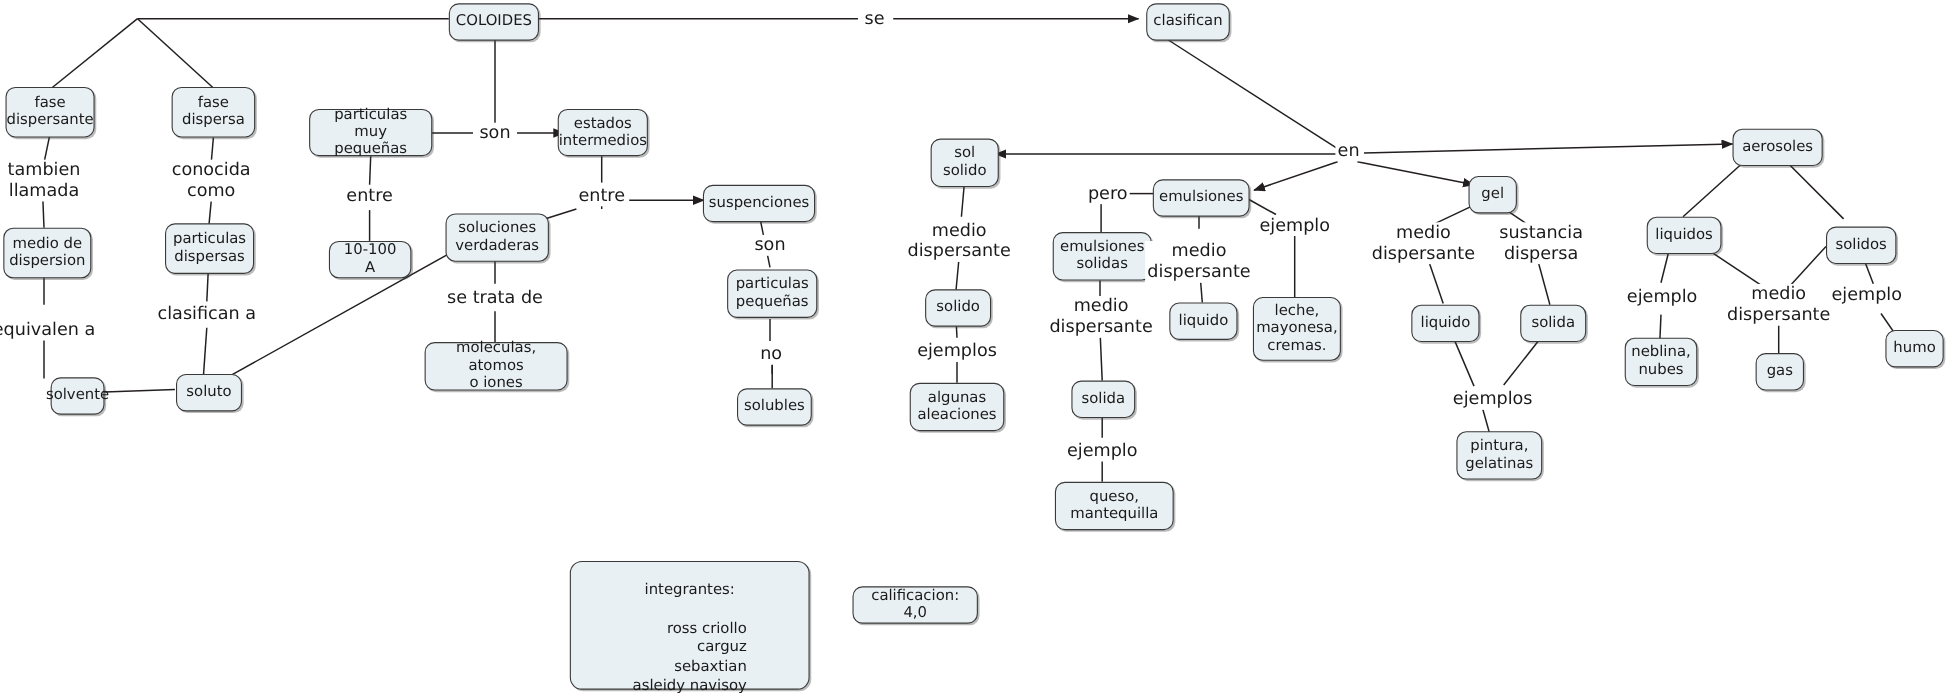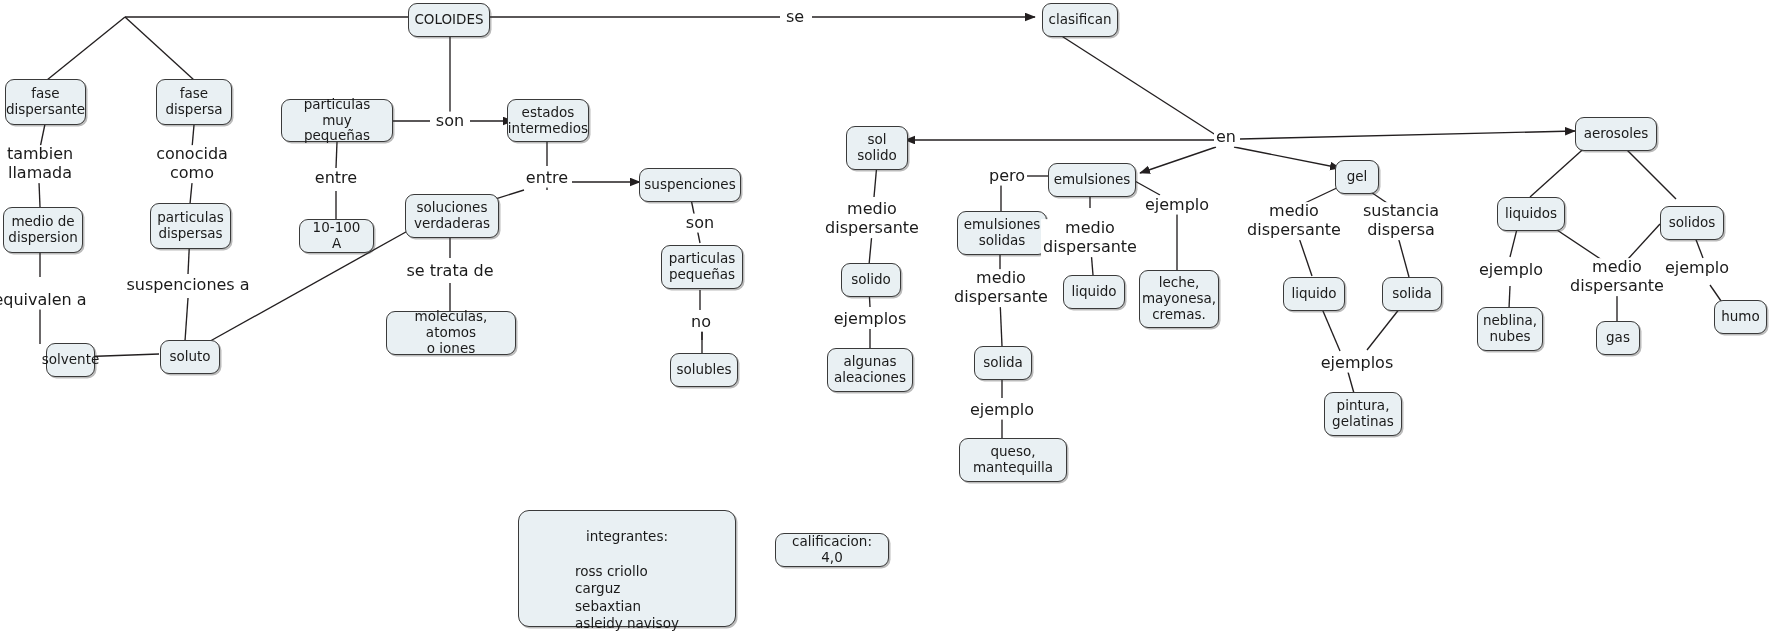--- a/index.html
+++ b/index.html
@@ -68,21 +68,21 @@
     display: flex;
     flex-direction: column;
     align-items: center;
     justify-content: flex-start;
     color: #1a1a1a;
     font-size: 13.5px;
     line-height: 1.3;
     box-shadow: 1.5px 1.5px 0.6px rgba(60,60,60,0.35);
   }
   .legend-title { margin-top: 17px; }
-  .legend-names { margin-top: 17px; text-align: left; white-space: pre-line; }
+  .legend-names { margin-top: 17px; text-align: right; white-space: pre-line; }
 </style>
 </head>
 <body>
 
 <div id="map-root">
 
   <svg id="edges" viewBox="0 0 1769 633">
     <defs>
       <marker id="arrow" markerWidth="9" markerHeight="9" refX="7.4" refY="3.2" orient="auto" markerUnits="strokeWidth">
         <path d="M0,0 L8,3.2 L0,6.4 z" fill="#231f20"></path>
@@ -283,21 +283,21 @@
   <div class="link-label" style="left:1226px;top:137px;">en</div>
 
   <div class="link-label" style="left:40px;top:164px;">tambien
 llamada</div>
 
   <div class="link-label" style="left:192px;top:164px;">conocida
 como</div>
 
   <div class="link-label" style="left:40px;top:300px;">equivalen a</div>
 
-  <div class="link-label" style="left:188px;top:285px;">suspenciones a</div>
+  <div class="link-label" style="left:188px;top:285px;">clasifican a</div>
 
   <div class="link-label" style="left:450px;top:121px;">son</div>
 
   <div class="link-label" style="left:336px;top:178px;">entre</div>
 
   <div class="link-label" style="left:547px;top:178px;">entre</div>
 
   <div class="link-label" style="left:450px;top:271px;">se trata de</div>
 
   <div class="link-label" style="left:700px;top:223px;">son</div>

